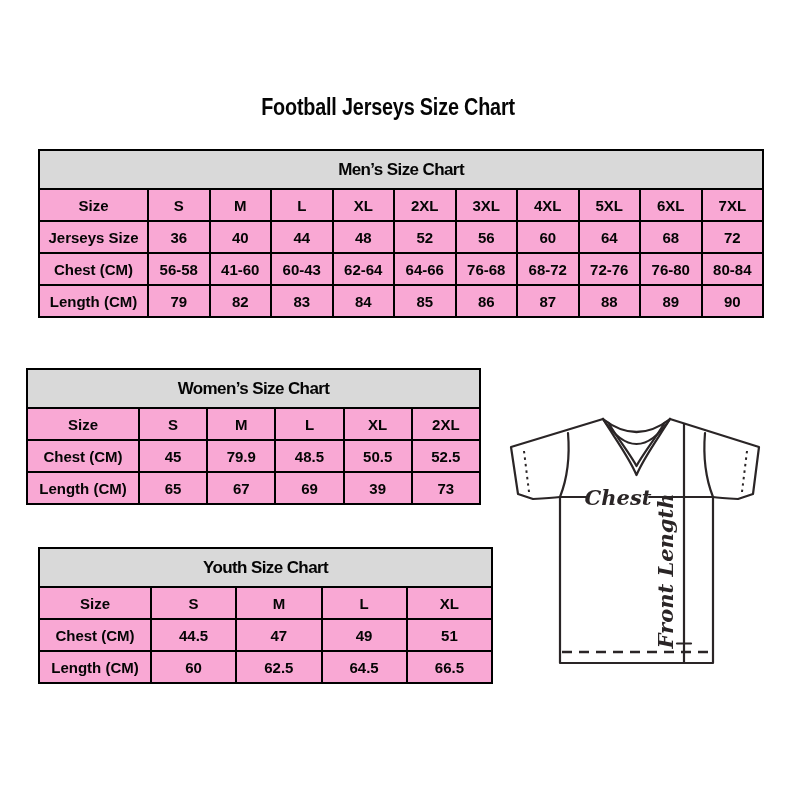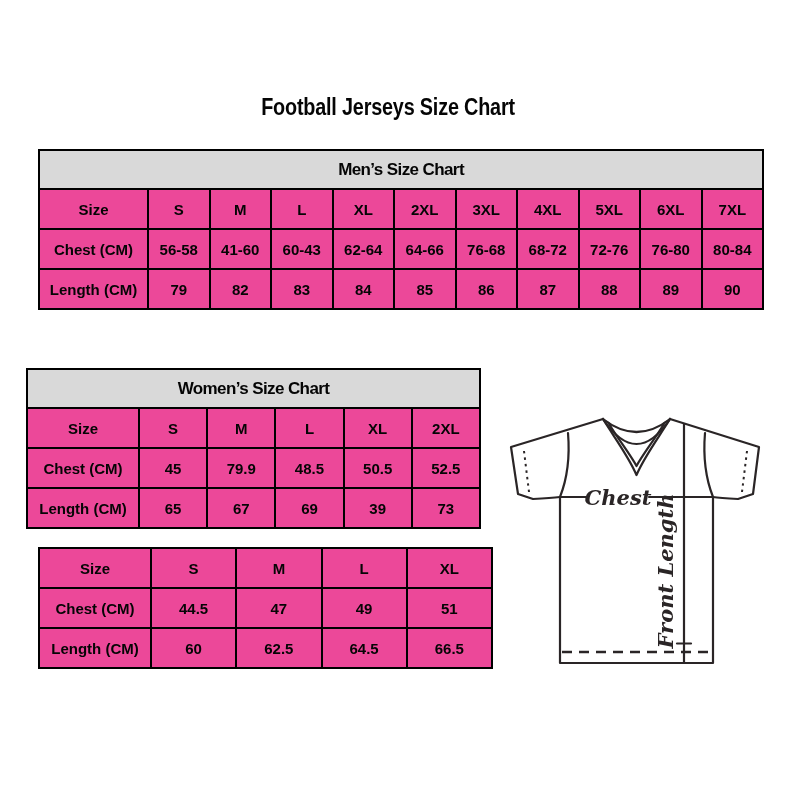--- a/index.html
+++ b/index.html
@@ -9,31 +9,31 @@
     -webkit-font-smoothing:antialiased;
   }
   .page-title{
     position:absolute;top:94px;left:0;width:776px;margin:0;
     text-align:center;font-size:23px;font-weight:bold;color:#050505;
     transform:scaleX(.86);transform-origin:50% 50%;letter-spacing:-.2px;
     white-space:nowrap;
   }
   table.size-table{
     position:absolute;border-collapse:collapse;table-layout:fixed;
-    background:#ec4899;
+    background:#f9a8d4;
   }
   .size-table td{
     border:2px solid #000;text-align:center;vertical-align:middle;
     font-weight:bold;font-size:15px;padding:0;overflow:hidden;
     white-space:nowrap;color:#050505;
   }
   .size-table td.thead{
     background:#d9d9d9;font-size:17px;letter-spacing:-.6px;
   }
-  .size-table tr{height:40px}
+  .size-table tr{height:32px}
   .size-table tr.hrow{height:39px}
 
   #men-table{left:38px;top:149px;width:724px}
   #men-table col.c0{width:109px}
   #men-table col.c{width:61.5px}
 
   #women-table{left:26px;top:368px;width:453px}
   #women-table col.c0{width:112px}
   #women-table col.c{width:68.2px}
 
@@ -80,20 +80,33 @@
     <td>L</td>
     <td>XL</td>
     <td>2XL</td>
     <td>3XL</td>
     <td>4XL</td>
     <td>5XL</td>
     <td>6XL</td>
     <td>7XL</td>
   </tr>
   <tr>
+    <td>Jerseys Size</td>
+    <td>36</td>
+    <td>40</td>
+    <td>44</td>
+    <td>48</td>
+    <td>52</td>
+    <td>56</td>
+    <td>60</td>
+    <td>64</td>
+    <td>68</td>
+    <td>72</td>
+  </tr>
+  <tr>
     <td>Chest (CM)</td>
     <td>56-58</td>
     <td>41-60</td>
     <td>60-43</td>
     <td>62-64</td>
     <td>64-66</td>
     <td>76-68</td>
     <td>68-72</td>
     <td>72-76</td>
     <td>76-80</td>
@@ -157,20 +170,23 @@
 
 <table id="youth-table" class="size-table">
   <colgroup>
       <col class="c0">
       <col class="c">
       <col class="c">
       <col class="c">
       <col class="c">
     </colgroup>
   <tbody>
+      <tr class="hrow">
+    <td class="thead" colspan="5">Youth Size Chart</td>
+  </tr>
   <tr>
     <td>Size</td>
     <td>S</td>
     <td>M</td>
     <td>L</td>
     <td>XL</td>
   </tr>
   <tr>
     <td>Chest (CM)</td>
     <td>44.5</td>

